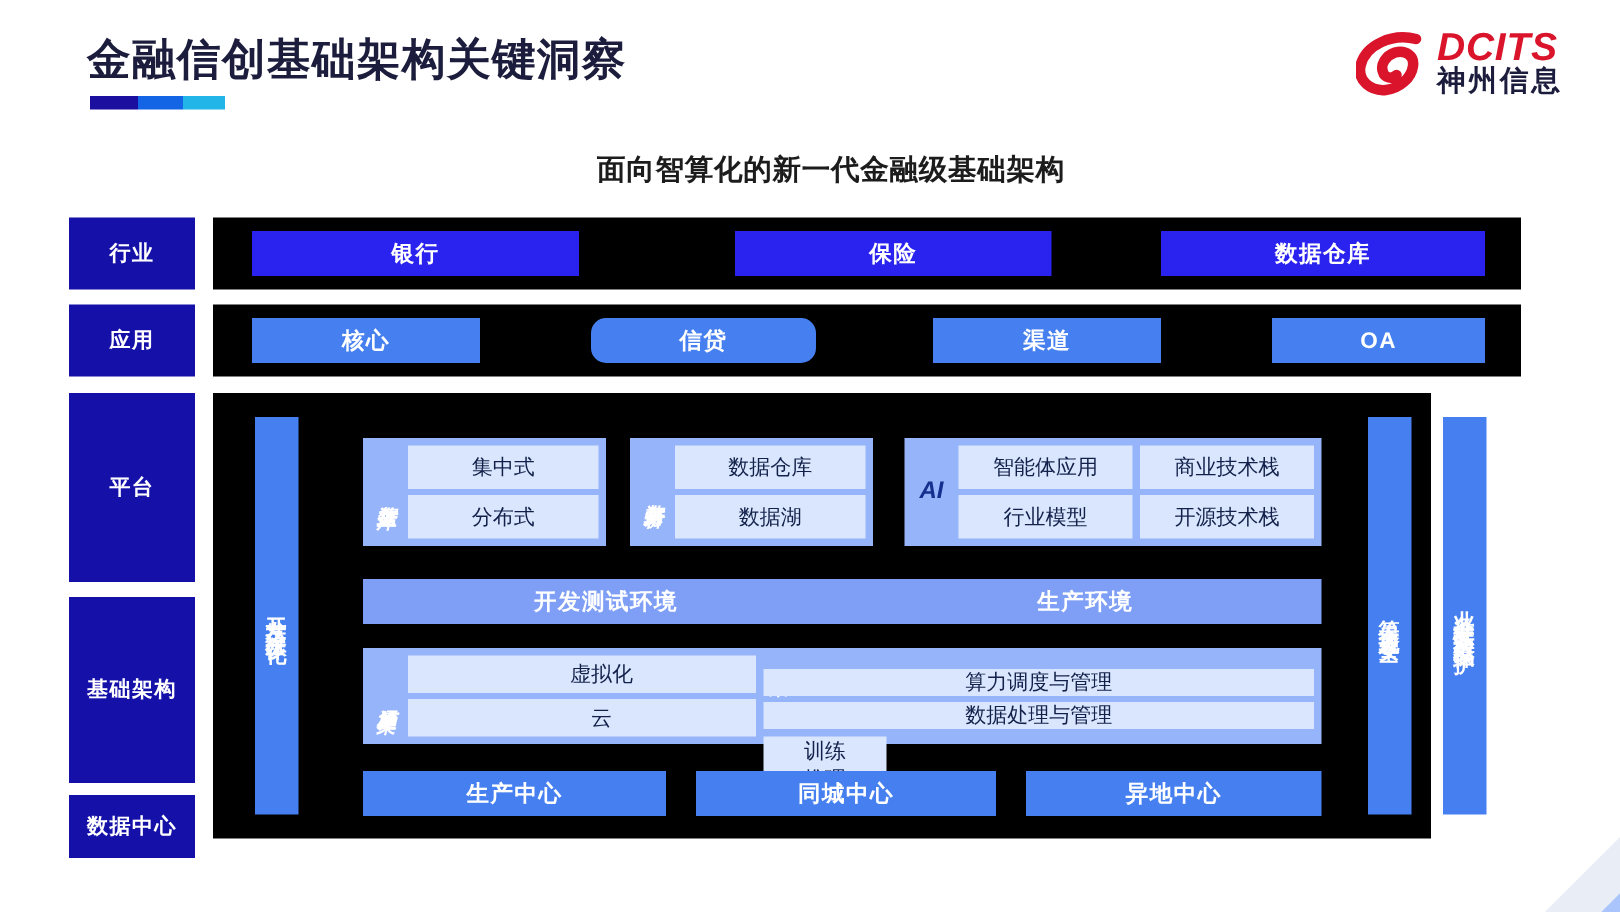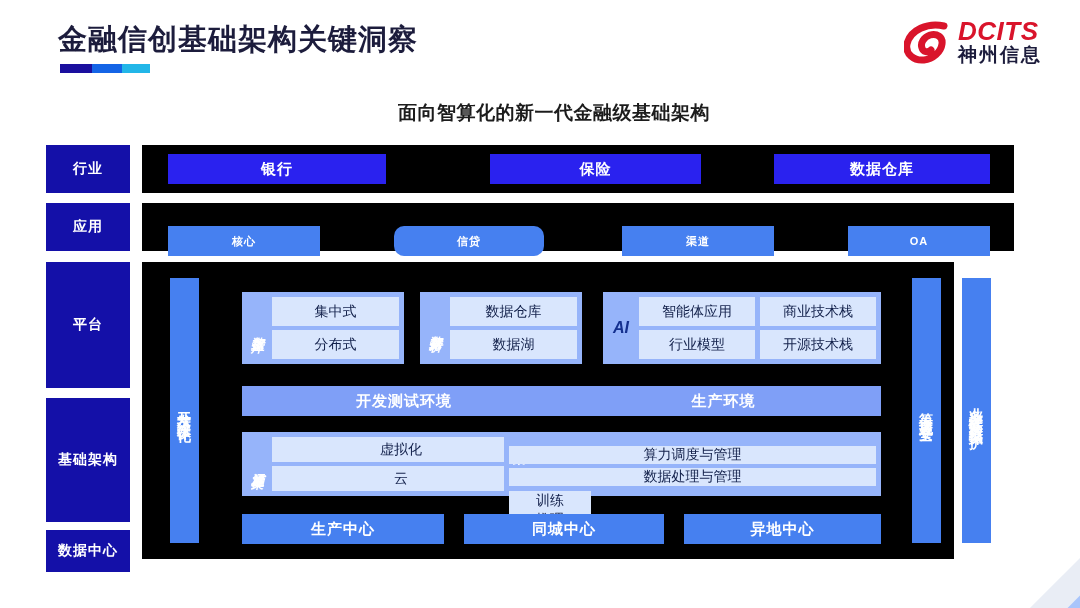--- a/index.html
+++ b/index.html
@@ -75,21 +75,21 @@
     color: #ffffff; font-weight: bold; letter-spacing: 1px;
   }
 
   
   .industry-chip { background: #2a22ef; height: 30px; top: 9px; font-size: 15px; }
   #ind-0 { left: 26px; width: 218px; }
   #ind-1 { left: 348px; width: 211px; }
   #ind-2 { left: 632px; width: 216px; }
 
   
-  .app-chip { background: #4680f0; height: 30px; top: 23px; font-size: 11px; }
+  .app-chip { background: #4680f0; height: 30px; top: 9px; font-size: 15px; }
   #app-0 { left: 26px; width: 152px; }
   #app-1 { left: 252px; width: 150px; border-radius: 10px; }
   #app-2 { left: 480px; width: 152px; }
   #app-3 { left: 706px; width: 142px; }
 
   
   .vbar {
     position: absolute; background: #4680f0; color: #ffffff;
     font-size: 14px; font-weight: bold;
     display: flex; align-items: center; justify-content: center;

